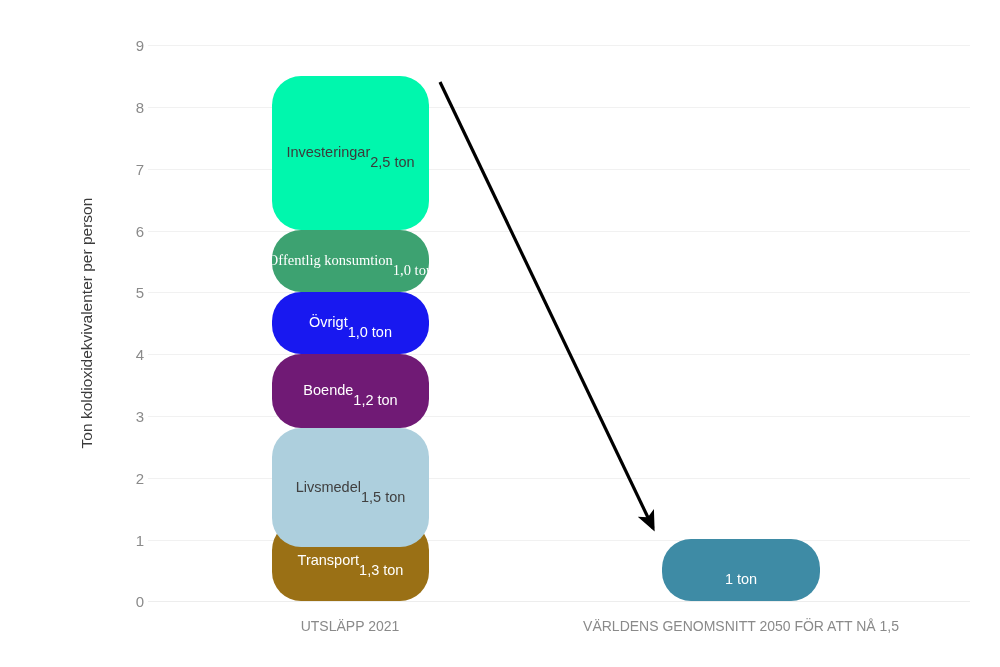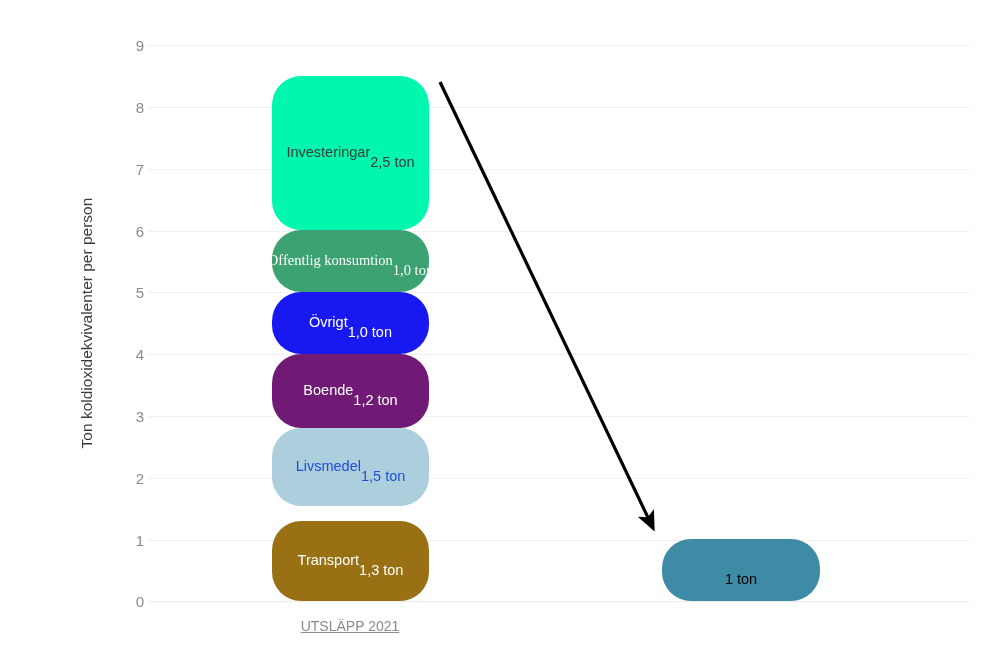--- a/index.html
+++ b/index.html
@@ -153,52 +153,53 @@
     <div class="y-tick" style="top:593px;">0</div>
   </div>
 
   <div class="y-axis-title">Ton koldioxidekvivalenter per person</div>
 
   <div id="plot-area">
       <div class="bar-segment" style="left: 272px; width: 157px; top: 520.689px; height: 80.3111px; background: rgb(154, 112, 21); color: rgb(255, 255, 255);">
         <div class="seg-label">Transport</div>
         <div class="seg-value">1,3 ton</div>
       </div>
-      <div class="bar-segment" style="left: 272px; width: 157px; top: 428.022px; height: 78px; background: rgb(173, 207, 221); color: #1d4ed8;">
+      <div class="bar-segment" style="left: 272px; width: 157px; top: 428.022px; height: 119px; background: rgb(173, 207, 221); color: #404040;">
         <div class="seg-label">Livsmedel</div>
         <div class="seg-value">1,5 ton</div>
       </div>
       <div class="bar-segment" style="left: 272px; width: 157px; top: 353.889px; height: 74.1333px; background: #701a75; color: rgb(255, 255, 255);">
         <div class="seg-label">Boende</div>
         <div class="seg-value">1,2 ton</div>
       </div>
       <div class="bar-segment" style="left: 272px; width: 157px; top: 292.111px; height: 61.7778px; background: rgb(24, 24, 240); color: rgb(255, 255, 255);">
         <div class="seg-label">Övrigt</div>
         <div class="seg-value">1,0 ton</div>
       </div>
       <div class="bar-segment" style="left: 272px; width: 157px; top: 230.333px; height: 61.7778px; background: rgb(61, 162, 113); color: rgb(255, 255, 255); font-family: Liberation Serif, serif;">
         <div class="seg-label">Offentlig konsumtion</div>
         <div class="seg-value">1,0 ton</div>
       </div>
       <div class="bar-segment" style="left: 272px; width: 157px; top: 75.8889px; height: 154.444px; background: rgb(0, 247, 173); color: rgb(59, 59, 59);">
         <div class="seg-label">Investeringar</div>
         <div class="seg-value">2,5 ton</div>
       </div>
-      <div class="bar-segment single-bar" style="left: 662px; width: 158px; top: 539.222px; height: 61.7778px; background: rgb(62, 139, 165); color: #000000;">
+      <div class="bar-segment single-bar" style="left: 662px; width: 158px; top: 539.222px; height: 61.7778px; background: rgb(62, 139, 165); color: #ffffff;">
         <div class="seg-value">1 ton</div>
       </div>
     </div>
 
   <svg id="arrow-svg" viewBox="0 0 1000 667">
     <defs>
       <marker id="arrowhead" markerWidth="7" markerHeight="7" refX="5.2" refY="3.1" orient="auto" markerUnits="strokeWidth">
         <path d="M0,0.3 L6.4,3.1 L0,5.9 L1.5,3.1 Z" fill="#000000"></path>
       </marker>
     </defs>
     <line x1="440" y1="82" x2="653" y2="528" stroke="#000000" stroke-width="3.2" marker-end="url(#arrowhead)"></line>
   </svg>
 
-  <div class="cat-label" style="left:200px; top:616px; width:300px;text-decoration:underline;">UTSLÄPP 2021</div>
+  <div class="cat-label" style="left:200px; top:616px; width:300px;">UTSLÄPP 2021</div>
 
   <div class="cat-label" style="left:541px; top:616px; width:400px;">
+    <div>VÄRLDENS GENOMSNITT 2050 FÖR ATT NÅ 1,5</div>
   </div>
 
 </div>
 
 </body></html>

